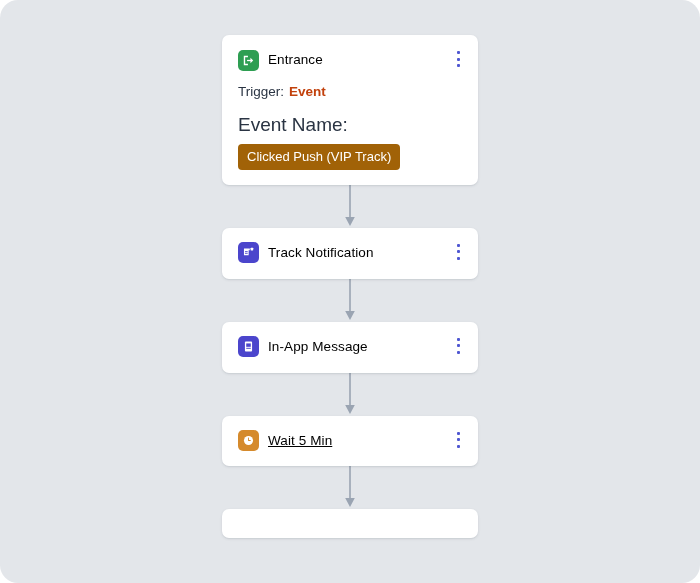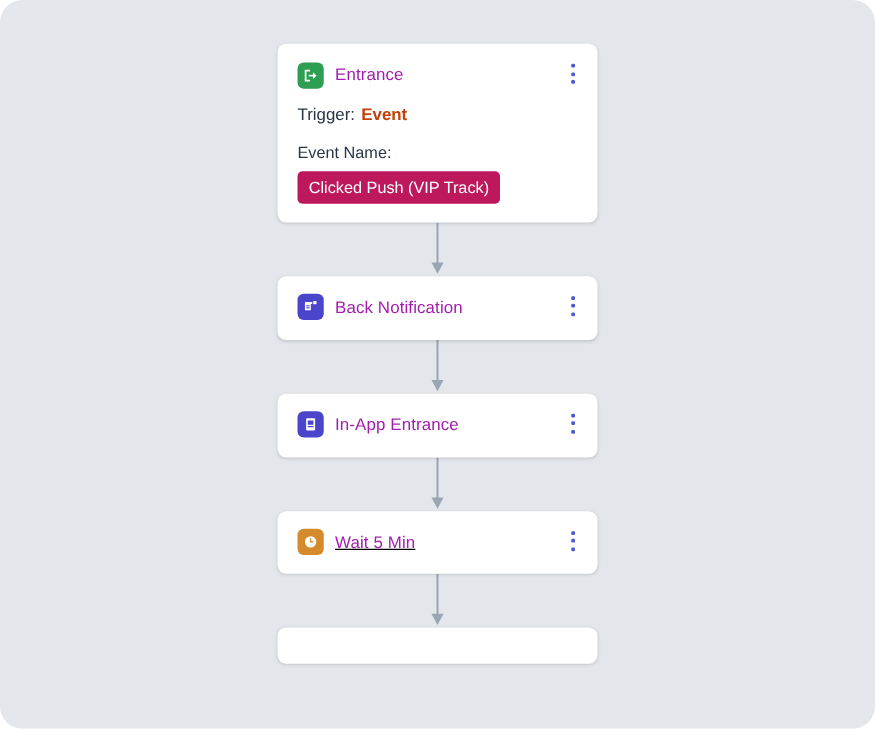--- a/index.html
+++ b/index.html
@@ -56,21 +56,21 @@
     border-radius: 5px;
     flex: 0 0 auto;
     display: flex;
     align-items: center;
     justify-content: center;
   }
   .node-icon svg { display: block; }
 
   .node-title {
     font-size: 13.5px;
-    color: #a21caf;
+    color: #000000;
     letter-spacing: 0.1px;
     line-height: 1;
     white-space: nowrap;
   }
 
   
   .kebab {
     position: absolute;
     right: 13px;
     top: 15px;
@@ -98,26 +98,26 @@
     color: #2a3443;
     line-height: 1.25;
     margin-top: 13px;
     display: flex;
     align-items: flex-end;
     flex-wrap: wrap;
     gap: 5px;
   }
   .row b { font-weight: bold; color: #c2410c; }
 
-  .label-line { margin-top: 13px; font-size: 13px; color: #2a3443; }
+  .label-line { margin-top: 13px; font-size: 19px; color: #2a3443; }
 
   .badge {
     display: inline-block;
     margin-top: 8px;
-    background: #be185d;
+    background: #a16207;
     color: #ffffff;
     font-size: 13px;
     line-height: 1;
     padding: 6px 9px 7px 9px;
     border-radius: 4px;
     white-space: nowrap;
     text-align: center;
   }
 
   .emoji { font-size: 14px; line-height: 1; }
@@ -174,21 +174,21 @@
     <div class="card">
       <div class="card-head">
         <span class="node-icon" style="background:#4b45cc;">
           <svg width="13" height="13" viewBox="0 0 16 16" aria-hidden="true">
             <path d="M2.4 3.2h7.2v2.0H8.2v6.1H2.4z" fill="#ffffff"></path>
             <rect x="10.6" y="2.3" width="3.2" height="3.2" rx="0.5" fill="#ffffff"></rect>
             <rect x="3.7" y="6.4" width="3.3" height="1.1" fill="#4b45cc"></rect>
             <rect x="3.7" y="8.4" width="3.3" height="1.1" fill="#4b45cc"></rect>
           </svg>
         </span>
-        <span class="node-title">Back Notification</span>
+        <span class="node-title">Track Notification</span>
       </div>
       <div class="kebab">
         <i></i>
         <i></i>
         <i></i>
       </div>
 
     </div>
 
     <div class="connector">
@@ -200,21 +200,21 @@
 
     <div class="card">
       <div class="card-head">
         <span class="node-icon" style="background:#4b45cc;">
           <svg width="13" height="13" viewBox="0 0 16 16" aria-hidden="true">
             <rect x="3.6" y="1.9" width="8.8" height="12.2" rx="1.1" fill="#ffffff"></rect>
             <rect x="5.2" y="4.2" width="5.6" height="4.2" fill="#4b45cc"></rect>
             <rect x="5.2" y="9.6" width="5.6" height="1.2" fill="#4b45cc"></rect>
           </svg>
         </span>
-        <span class="node-title">In-App Entrance</span>
+        <span class="node-title">In-App Message</span>
       </div>
       <div class="kebab">
         <i></i>
         <i></i>
         <i></i>
       </div>
 
     </div>
 
     <div class="connector">

